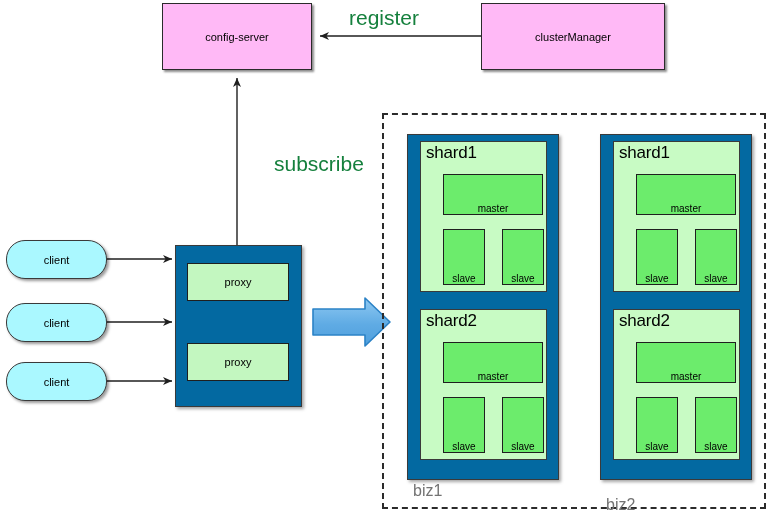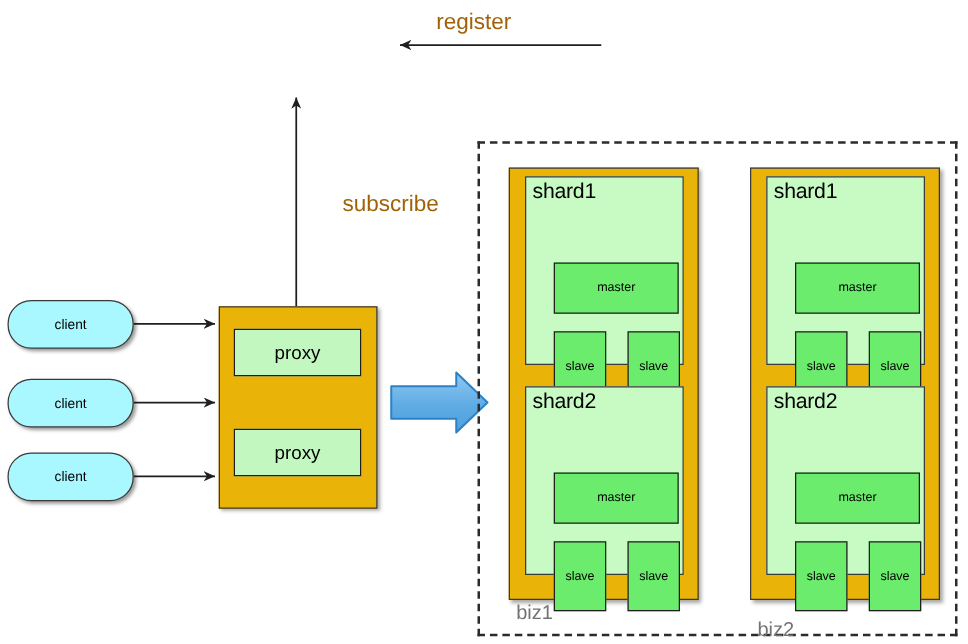--- a/index.html
+++ b/index.html
@@ -42,30 +42,30 @@
     background: #aaf8ff;
     border: 1px solid #3a3a3a;
     border-radius: 19px;
     box-shadow: 2px 2px 3px rgba(0,0,0,0.4);
     font-size: 11px;
     align-items: center;
   }
 
   
   .gray-box {
-    background: #eab308;
+    background: #0369a1;
     border: 1px solid #3a3a3a;
     box-shadow: 2px 2px 3px rgba(0,0,0,0.35);
   }
 
   
   .proxy-box {
     background: #c3f7c0;
     border: 1px solid #1f1f1f;
-    font-size: 15px;
+    font-size: 11px;
   }
 
   .shard-panel {
     position: absolute;
     box-sizing: border-box;
     background: #c8fbc4;
     border: 1px solid #3a3a3a;
   }
   .shard-title {
     position: absolute;
@@ -77,47 +77,46 @@
     letter-spacing: -0.2px;
   }
 
   
   .node-green {
     position: absolute;
     box-sizing: border-box;
     background: #6cec6c;
     border: 1px solid #1f1f1f;
     display: flex;
-    align-items: center;
+    align-items: flex-end;
     justify-content: center;
     font-size: 10px;
     color: #000;
-    margin-top: 36px;
   }
 
   
   .dashed-region {
     position: absolute;
     box-sizing: border-box;
     border: 2px dashed #2b2b2b;
     background: transparent;
   }
 
   .biz-label {
     position: absolute;
     font-size: 16px;
     line-height: 18px;
     color: #737373;
   }
 
   .edge-label {
     position: absolute;
-    font-size: 18px;
+    font-size: 21px;
     line-height: 19px;
-    color: #a16207;
+    color: #15803d;
     white-space: nowrap;
   }
 
   svg.overlay {
     position: absolute;
     left: 0;
     top: 0;
     width: 774px;
     height: 515px;
     pointer-events: none;
@@ -156,21 +155,27 @@
     </g>
     <g>
       <line x1="107" y1="381" x2="172" y2="381" stroke="#1f1f1f" stroke-width="1.4" marker-end="url(#arrowDark)"></line>
     </g>
 
     <g>
       <path d="M313,309 L365,309 L365,298 L390,322 L365,346 L365,335 L313,335 Z" fill="url(#blueGrad)" stroke="#2b82c6" stroke-width="1.6" stroke-linejoin="round"></path>
     </g>
   </svg>
 
-
+  <div class="node pink-box" style="left:162px; top:3px; width:150px; height:67px;">
+    <span>config-server</span>
+  </div>
+
+  <div class="node pink-box" style="left:481px; top:3px; width:184px; height:67px;">
+    <span>clusterManager</span>
+  </div>
 
   <div class="edge-label" style="left:349px; top:8px;">register</div>
 
   <div class="edge-label" style="left:246px; top:154px;margin-left:28px;">subscribe</div>
 
   <div class="node client-pill" style="left:6px; top:240px; width:101px; height:39px;">
     <span>client</span>
   </div>
   <div class="node client-pill" style="left:6px; top:303px; width:101px; height:39px;">
     <span>client</span>

